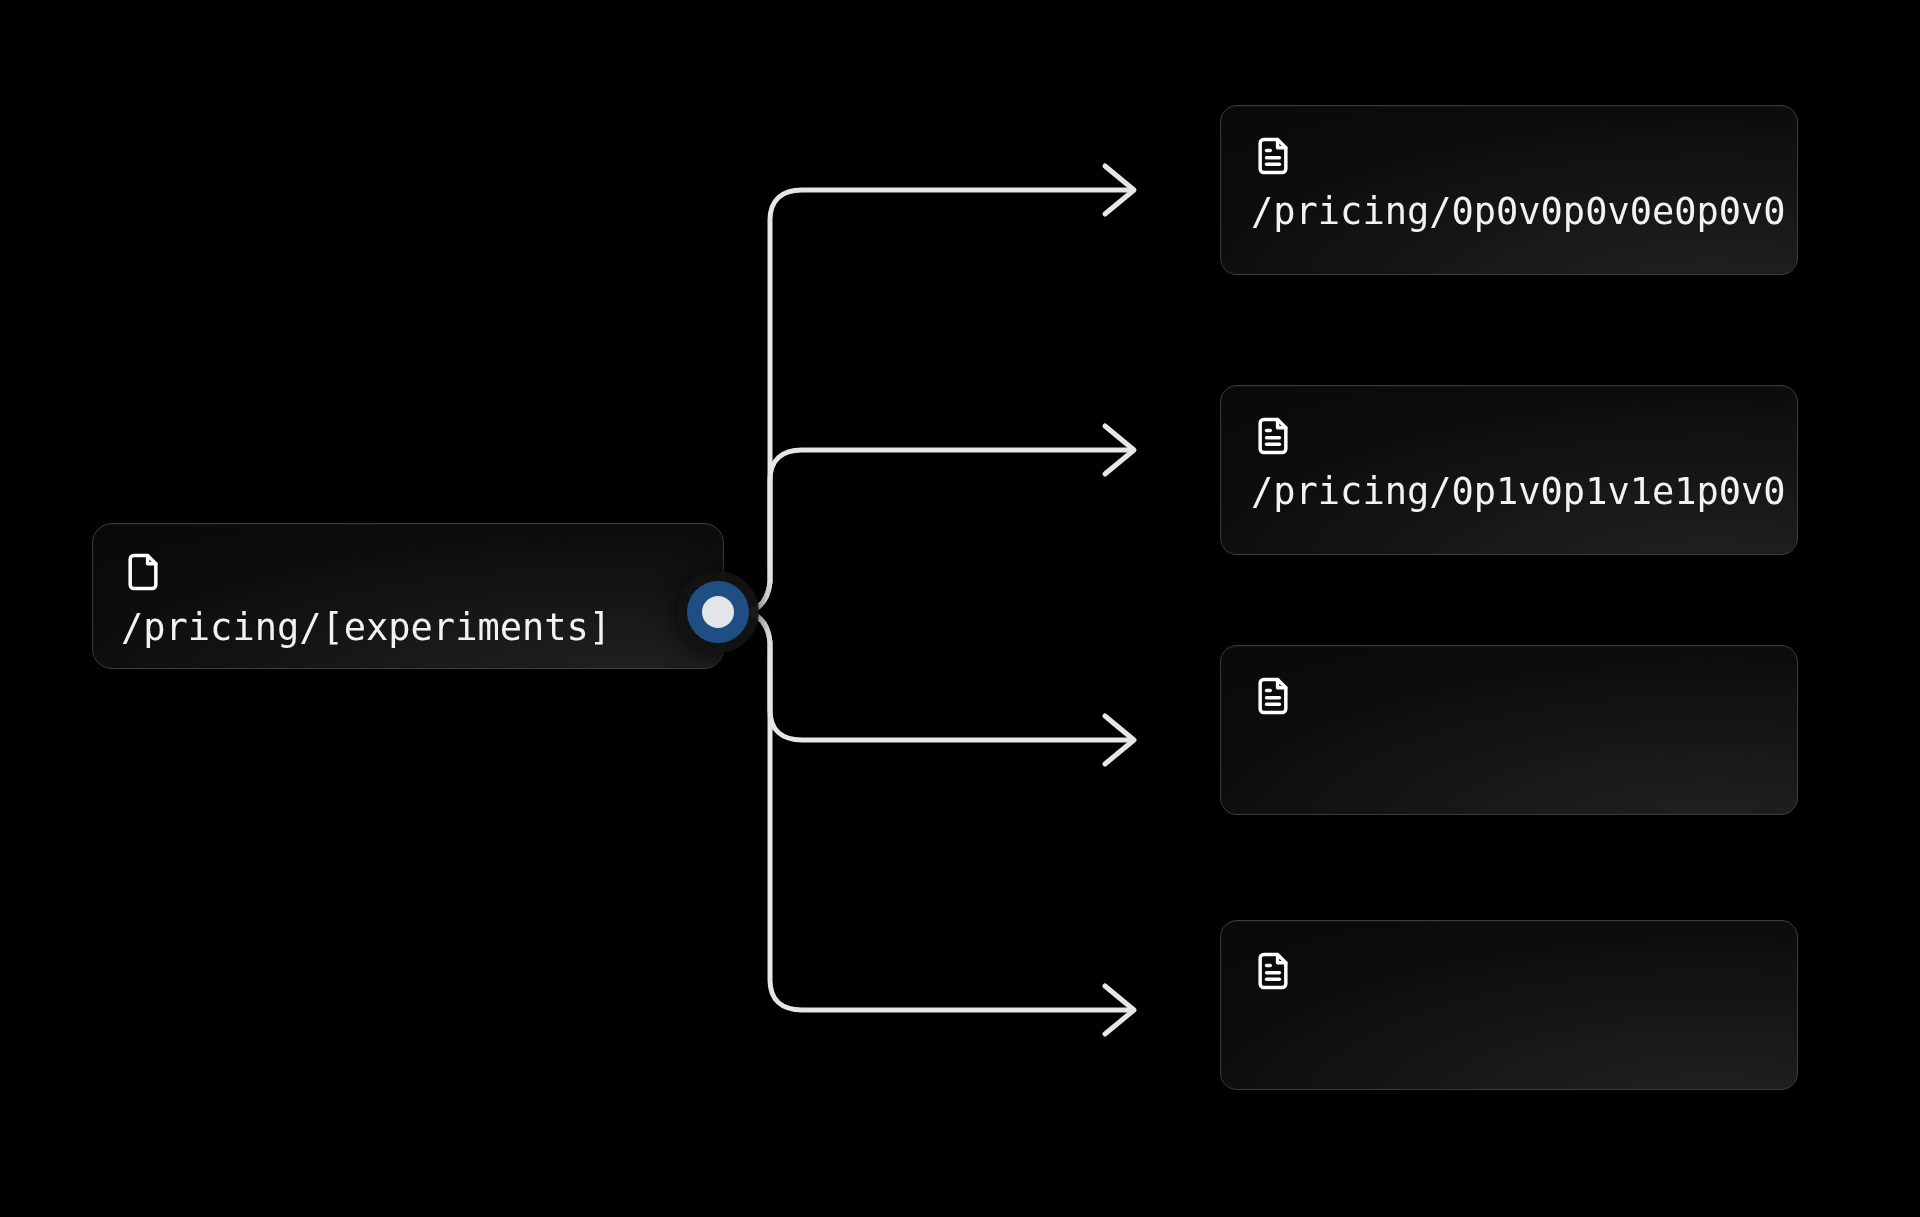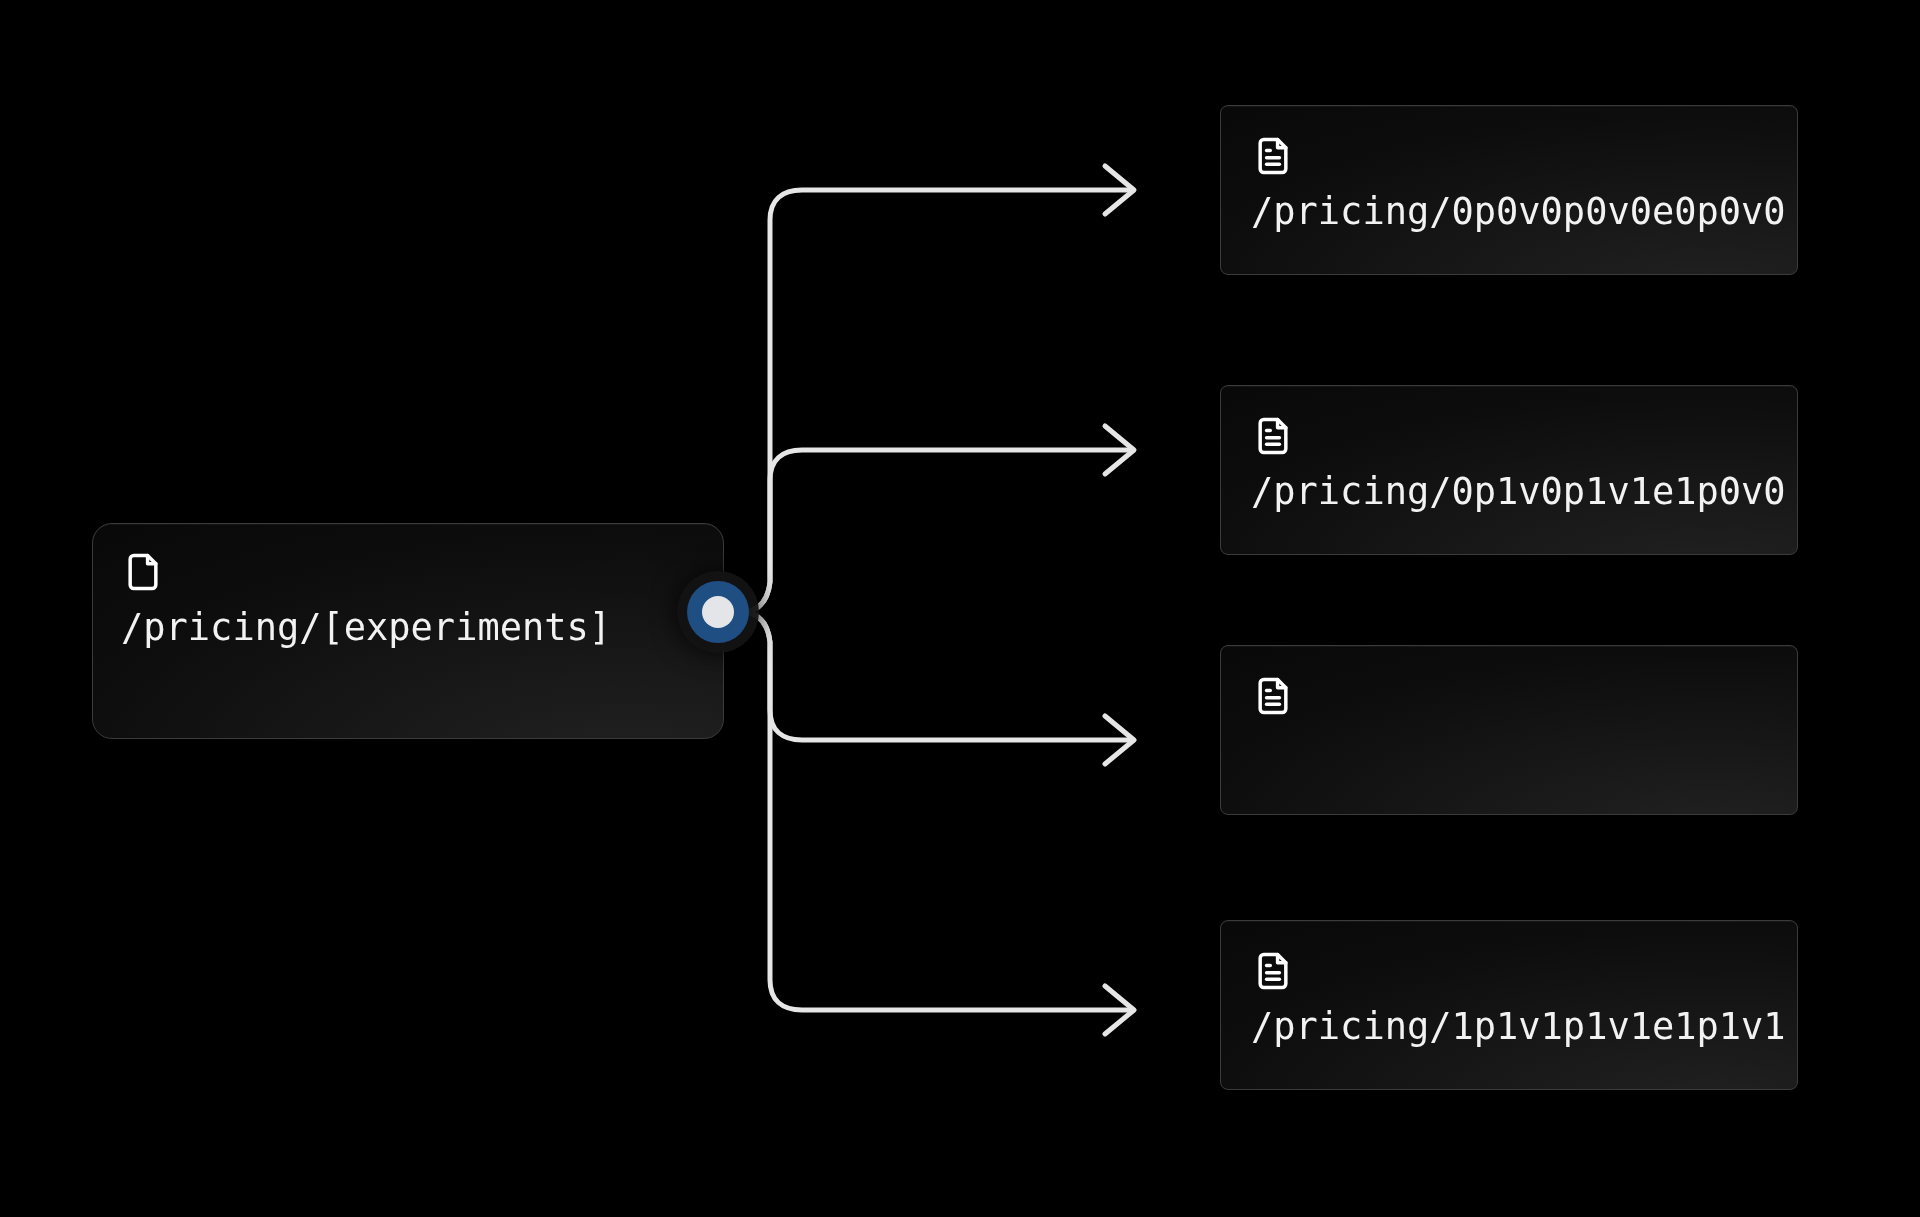--- a/index.html
+++ b/index.html
@@ -22,21 +22,21 @@
   #edge-layer {
     position: absolute;
     inset: 0;
     width: 1920px;
     height: 1217px;
     pointer-events: none;
   }
   .node {
     position: absolute;
     box-sizing: border-box;
-    border-radius: 8px;
+    border-radius: 17px;
     border: 1px solid #3b3b3b;
     background:
       radial-gradient(125% 150% at 85% 115%, #222222 0%, #171717 38%, #0d0d0d 72%, #090909 100%);
     box-shadow: 0 2px 14px rgba(0,0,0,0.85), inset 0 1px 0 rgba(255,255,255,0.045);
     display: flex;
     flex-direction: column;
     justify-content: flex-start;
     padding: 28px 30px 12px 30px;
     overflow: hidden;
   }
@@ -55,21 +55,21 @@
     line-height: 1.08;
     letter-spacing: 0px;
     white-space: nowrap;
   }
 
   
   #source-node {
     left: 92px;
     top: 523px;
     width: 632px;
-    height: 216px;
+    height: 146px;
     border-radius: 20px;
     padding: 26px 28px 22px 28px;
   }
   #source-node .node-label { font-size: 37px; }
 
   
   .target-node {
     left: 1220px;
     width: 578px;
     height: 170px;
@@ -193,16 +193,15 @@
   <div class="node target-node" id="target-node-3">
     <span class="node-icon">
       <svg viewBox="0 0 24 24" fill="none" stroke="#ffffff" stroke-width="1.9" stroke-linecap="round" stroke-linejoin="round">
         <path d="M14.5 3H7a2 2 0 0 0-2 2v14a2 2 0 0 0 2 2h10a2 2 0 0 0 2-2V7.5z"></path>
         <path d="M14.5 3v4.5H19"></path>
         <path d="M8.5 9h2"></path>
         <path d="M8.5 13h7"></path>
         <path d="M8.5 16.5h7"></path>
       </svg>
     </span>
-    <span class="node-label">/pricing/1p1v1p1v1e1p1v1</span>
   </div>
 
 </div>
 
 </body></html>

